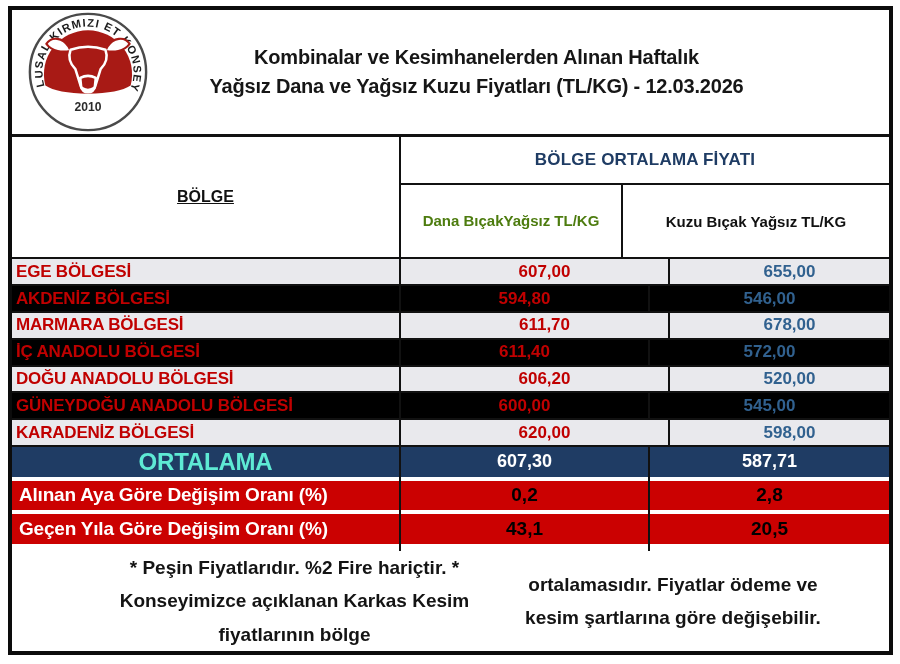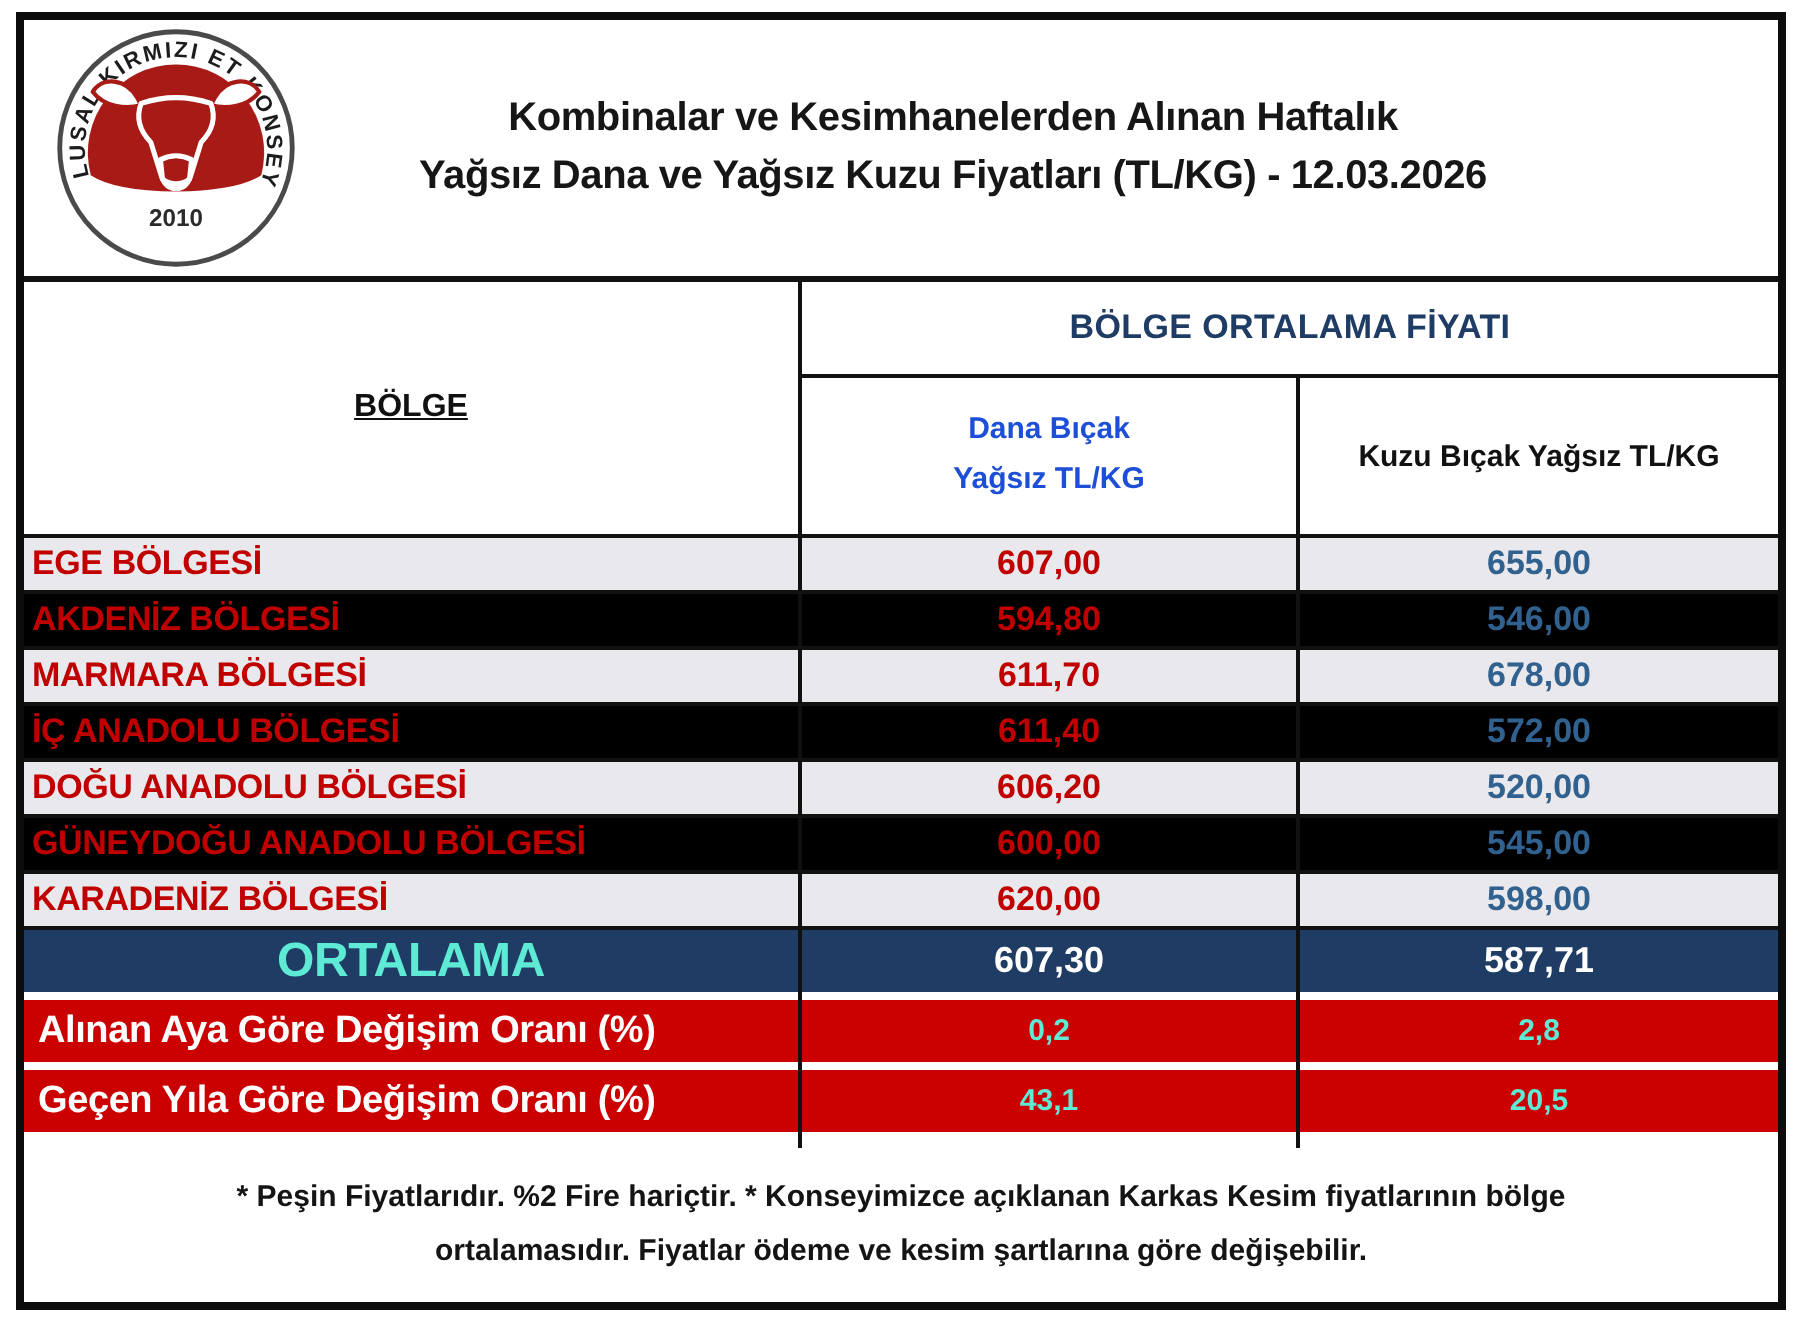--- a/index.html
+++ b/index.html
@@ -73,49 +73,48 @@
     display: flex;
     align-items: center;
     justify-content: center;
     font-weight: bold;
     font-size: 17px;
     color: #1f3c64;
     letter-spacing: 0.2px;
   }
   .th-sub-row { flex: 1; display: flex; }
   .th-sub1 {
-    width: 249px;
+    width: 222px;
     border-right: 2px solid #111;
     display: flex;
-    flex-direction: column;
     align-items: center;
     justify-content: center;
     font-weight: bold;
     font-size: 15px;
-    color: #1d4ed8;
+    color: #4d7c0f;
     line-height: 1.65;
   }
   .th-sub2 {
     flex: 1;
     display: flex;
     align-items: center;
     justify-content: center;
     font-weight: bold;
     font-size: 15px;
     color: #111;
   }
 
   
   .drow {
     height: 28px;
     border-bottom: 2px solid #111;
     display: flex;
     background: #000000;
   }
-  .drow.striped { background: #e9e9ed; }
+  .drow.striped { background: #e9e9ed; gap: 20px; }
   .cell-region {
     width: 389px;
     border-right: 2px solid #111;
     display: flex;
     align-items: center;
     padding-left: 4px;
     font-weight: bold;
     font-size: 17px;
     color: #c00000;
     letter-spacing: -0.2px;
@@ -165,39 +164,39 @@
     height: 31px;
     background: #cb0101;
     display: flex;
   }
   .chg-row .cell-region {
     color: #ffffff;
     padding-left: 7px;
     font-size: 19px;
   }
   .chg-row .cell-dana, .chg-row .cell-kuzu {
-    color: #5eead4;
-    font-size: 15px;
+    color: #000000;
+    font-size: 19px;
   }
 
   .stub-row { height: 8px; display: flex; background: #fff; }
   .stub-row .g1 { width: 389px; border-right: 2px solid #111; }
   .stub-row .g2 { width: 249px; border-right: 2px solid #111; }
   .stub-row .g3 { flex: 1; }
 
   
   .footnote {
     flex: 1;
     display: flex;
-    flex-direction: column;
+    flex-direction: row;
     align-items: center;
     justify-content: center;
     text-align: center;
     font-weight: bold;
-    font-size: 15px;
+    font-size: 19px;
     color: #141414;
     line-height: 1.75;
     padding: 0 60px;
   }
 </style>
 </head>
 <body>
 
 <div class="doc">
 

